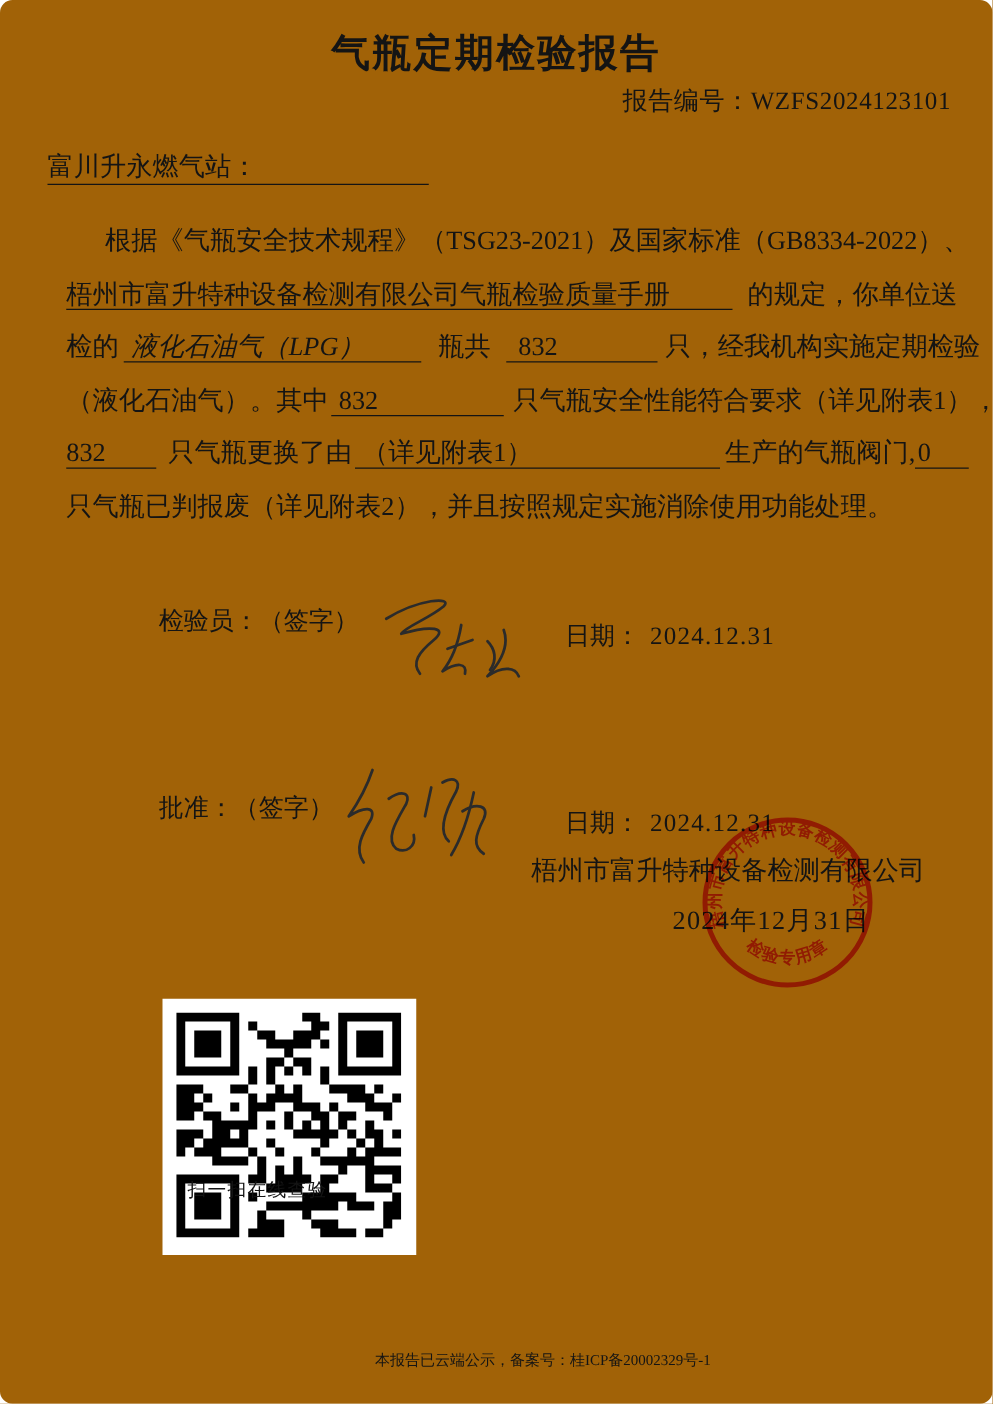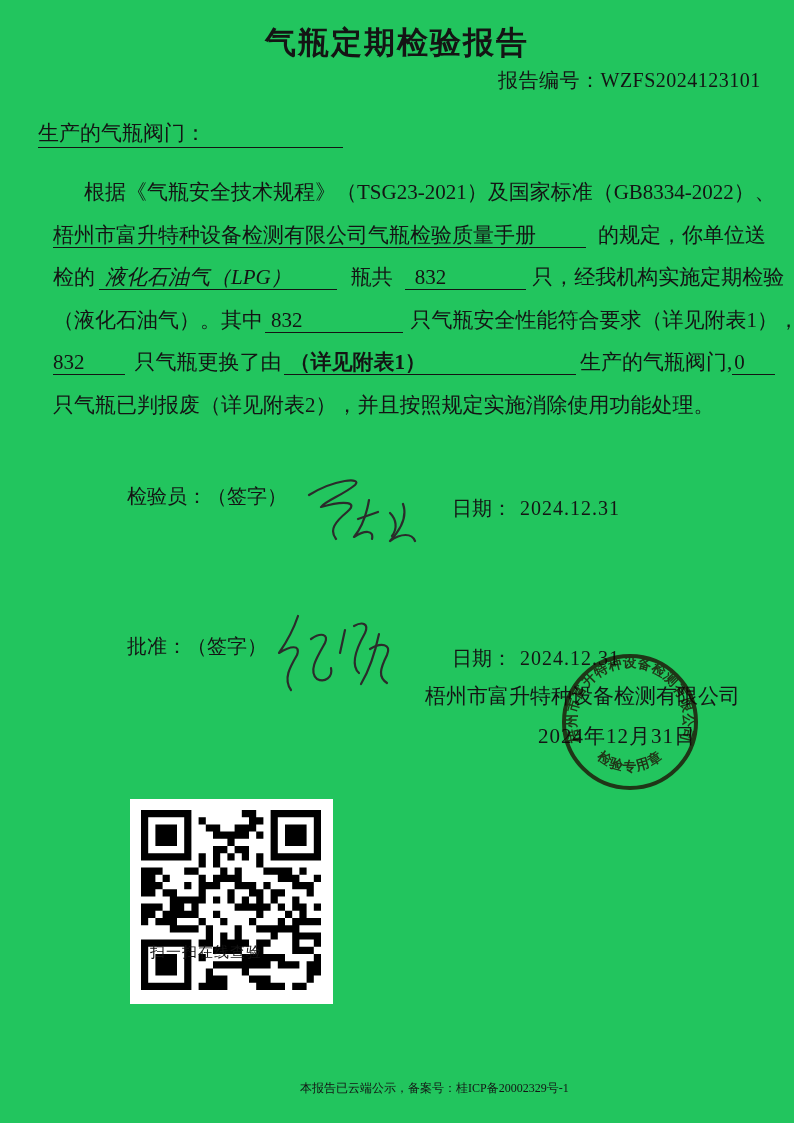--- a/index.html
+++ b/index.html
@@ -1,22 +1,23 @@
 <!DOCTYPE html>
 <html><head>
 <meta charset="utf-8">
 <style>
   html,body{margin:0;padding:0;}
   .page{
     position:relative;
     width:794px;height:1123px;
-    background:#22c55e;
+    background:#a16207;
     font-family:"Liberation Serif","DejaVu Serif",serif;
     color:#141414;
     overflow:hidden;
+    border-radius:10px;
   }
   .title{
     position:absolute;top:22px;left:0;width:100%;
     text-align:center;font-size:31px;font-weight:bold;letter-spacing:2px;
   }
   .report-no{
     position:absolute;top:67px;left:498px;font-size:20px;letter-spacing:.5px;
   }
   .addressee{
     position:absolute;top:119px;left:38px;font-size:21px;
@@ -47,29 +48,29 @@
 
 <div class="page">
 
   <div class="title">气瓶定期检验报告</div>
 
   <div class="report-no">
     <span>报告编号：</span><span>WZFS2024123101</span>
   </div>
 
   <div class="addressee">
-    <span class="u-line">生产的气瓶阀门：</span>
+    <span class="u-line">富川升永燃气站：</span>
   </div>
 
   <div class="body-par">
       <div class="bline" style="padding-left: 31px;"><span>根据《气瓶安全技术规程》（TSG23-2021）及国家标准（GB8334-2022）、</span></div>
       <div class="bline"><span class="u" style="padding-right: 50px; margin-right: 12px;">梧州市富升特种设备检测有限公司气瓶检验质量手册</span><span>的规定，你单位送</span></div>
       <div class="bline"><span style="margin-right: 4px;">检的</span><span class="u" style="padding-left: 6px; padding-right: 45px; margin-right: 14px; font-style: italic;">液化石油气（LPG）</span><span style="margin-right: 12px;">瓶共</span><span class="u" style="padding-left: 10px; padding-right: 80px; margin-right: 6px;">832</span><span>只，经我机构实施定期检验</span></div>
       <div class="bline"><span style="margin-right: 2px;">（液化石油气）。其中</span><span class="u" style="padding-left: 6px; padding-right: 100px; margin-right: 8px;">832</span><span>只气瓶安全性能符合要求（详见附表1），</span></div>
-      <div class="bline"><span class="u" style="padding-right: 40px; margin-right: 10px;">832</span><span style="margin-right: 2px;">只气瓶更换了由</span><span class="u" style="padding-left: 6px; padding-right: 150px; margin-right: 4px; font-weight: bold;">（详见附表1）</span><span>生产的气瓶阀门,</span><span class="u" style="padding-left: 2px; padding-right: 30px;">0</span></div>
+      <div class="bline"><span class="u" style="padding-right: 40px; margin-right: 10px;">832</span><span style="margin-right: 2px;">只气瓶更换了由</span><span class="u" style="padding-left: 6px; padding-right: 150px; margin-right: 4px;">（详见附表1）</span><span>生产的气瓶阀门,</span><span class="u" style="padding-left: 2px; padding-right: 30px;">0</span></div>
       <div class="bline"><span>只气瓶已判报废（详见附表2），并且按照规定实施消除使用功能处理。</span></div>
     </div>
 
   <div class="sig-row" style="top:483px;left:127px;width:600px;">
     <span class="sig-label">检验员：（签字）</span>
     <span class="date-part">
       <span>日期：</span><span class="date-val">2024.12.31</span>
     </span>
   </div>
   <svg class="sig-svg" style="left:295px;top:473px;" width="135" height="75" viewBox="0 0 135 75">

